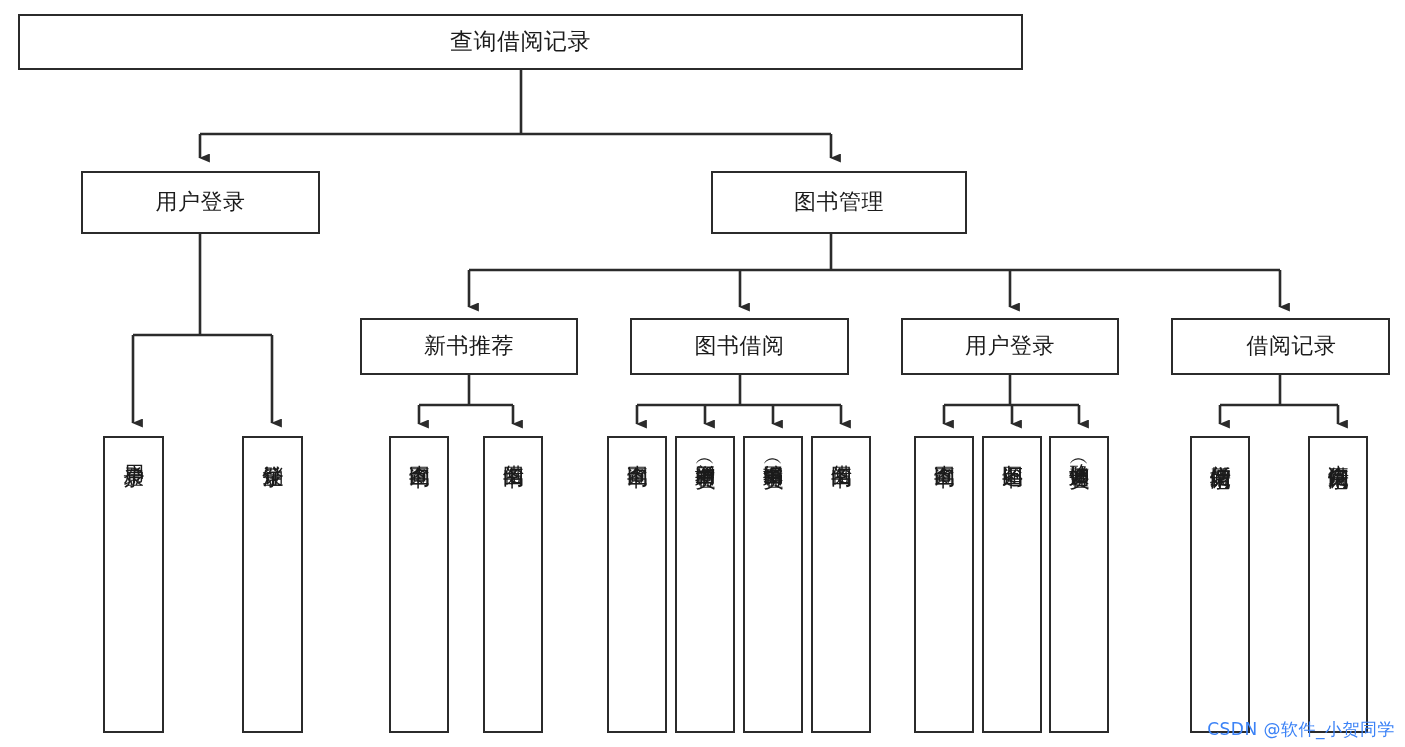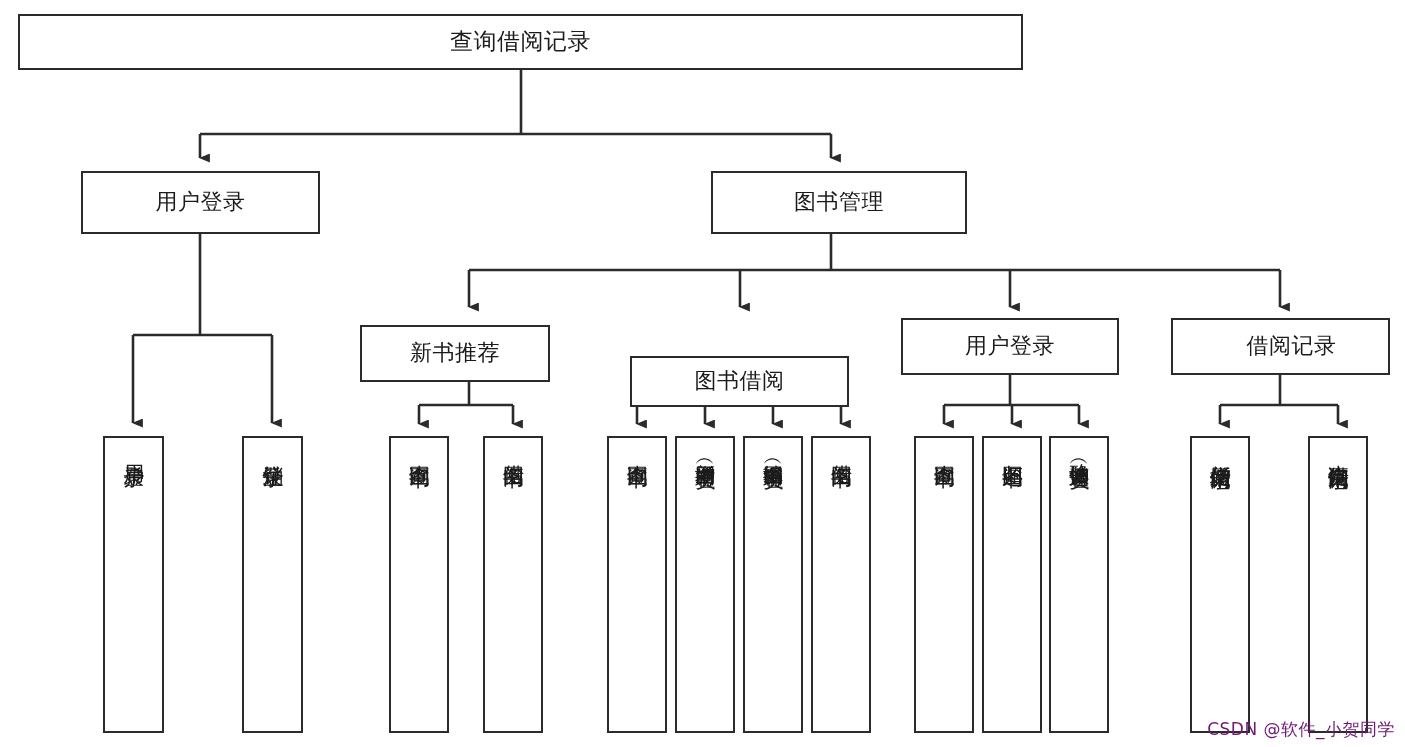--- a/index.html
+++ b/index.html
@@ -63,21 +63,21 @@
     white-space: nowrap;
   }
   .node.leaf.tall-text .node-label {
     font-size: 20px;
   }
   #watermark {
     position: absolute;
     right: 10px;
     bottom: 6px;
     font-size: 17px;
-    color: #701a75;
+    color: #3b82f6;
     letter-spacing: 0.5px;
     white-space: nowrap;
     user-select: none;
   }
 </style>
 </head>
 <body>
 
 <div id="diagram-root">
 
@@ -135,24 +135,24 @@
     <span class="node-label">查询借阅记录</span>
   </div>
 
   <div class="node level2" style="left:81px; top:171px; width:239px; height:63px;">
     <span class="node-label">用户登录</span>
   </div>
   <div class="node level2" style="left:711px; top:171px; width:256px; height:63px;">
     <span class="node-label">图书管理</span>
   </div>
 
-  <div class="node level3" style="left:360px; top:325px; width:190px; height:57px;">
+  <div class="node level3" style="left:360px; top:318px; width:218px; height:57px;">
     <span class="node-label">新书推荐</span>
   </div>
-  <div class="node level3" style="left:630px; top:318px; width:219px; height:51px;margin-top:38px;">
+  <div class="node level3" style="left:630px; top:318px; width:219px; height:57px;">
     <span class="node-label">图书借阅</span>
   </div>
   <div class="node level3" style="left:901px; top:318px; width:218px; height:57px;">
     <span class="node-label">用户登录</span>
   </div>
   <div class="node level3" style="left:1171px; top:318px; width:219px; height:57px;padding-left:22px;">
     <span class="node-label">借阅记录</span>
   </div>
 
   <div class="node leaf" style="left:103px; top:436px; width:61px; height:297px;">

